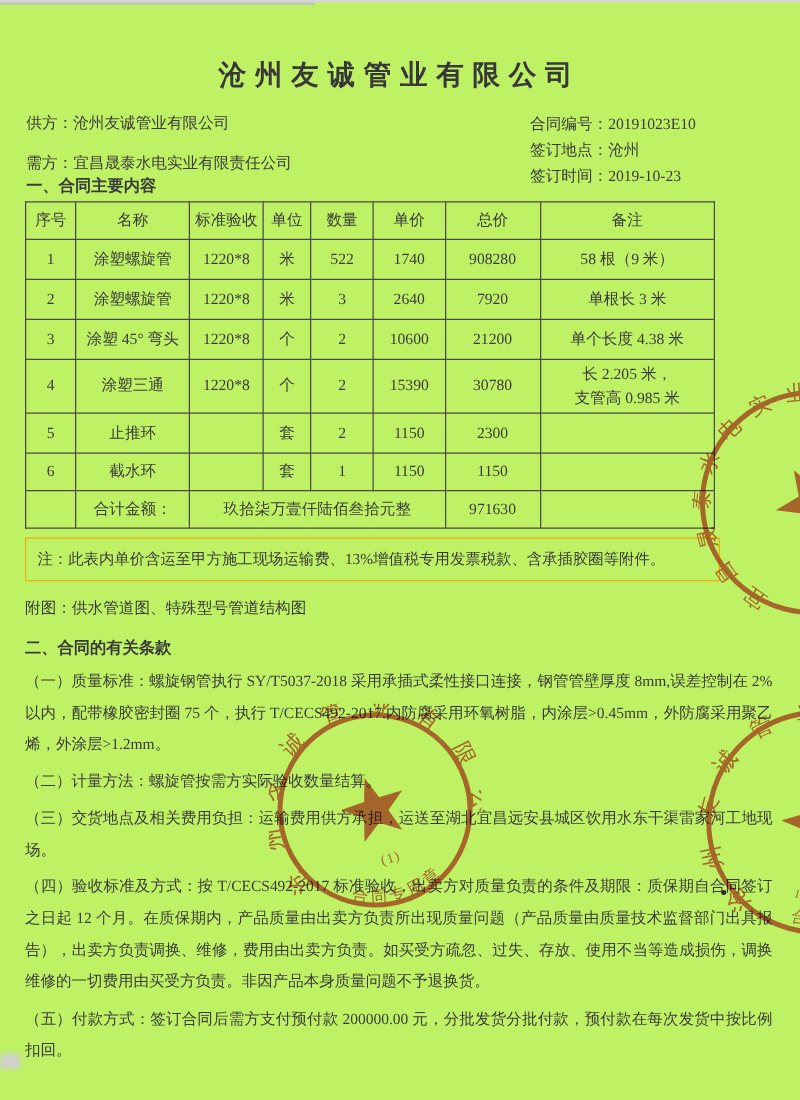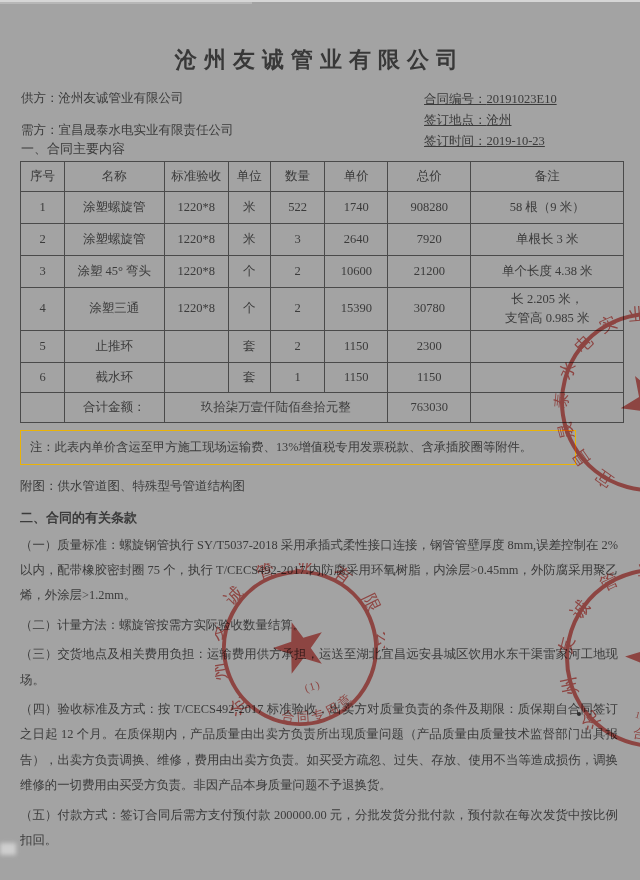--- a/index.html
+++ b/index.html
@@ -1,38 +1,38 @@
 <!DOCTYPE html>
 <html lang="zh"><head>
 <meta charset="utf-8">
 <style>
   html,body{margin:0;padding:0;background:#e8e8e8;}
   .page{
     position:relative; width:640px; height:880px; overflow:hidden;
-    background:#a3a3a3; color:#3b3b3b;
+    background:#bef264; color:#3b3b3b;
     font-family:"Liberation Serif","DejaVu Serif",serif;
     font-size:12.5px; box-sizing:border-box; padding:45px 20px 0 20px;
   }
   
   .scan-top{position:absolute;top:0;left:0;width:252px;height:4px;background:#bcbcbc;opacity:.8;}
   .scan-top2{position:absolute;top:0;left:0;width:640px;height:2px;background:#d6d6d6;}
   .scan-smudge{position:absolute;left:0;top:843px;width:16px;height:12px;background:#cfcfcf;filter:blur(2px);}
   .scan-dot{position:absolute;left:577px;top:712px;width:4px;height:4px;border-radius:50%;background:#2e2e2e;}
   
   .title{margin:0;text-align:center;font-size:22px;font-weight:600;letter-spacing:7px;color:#383838;}
   .subtitle{margin:13px 0 0 0;text-align:center;font-size:19px;font-weight:600;letter-spacing:13px;color:#3d3d3d;}
   
   .meta{display:flex;justify-content:space-between;margin-top:14px;}
   .meta-left p{margin:1px;}
   .meta-left .supplier-line{margin-bottom:15px;}
-  .meta-right{width:196px;line-height:21px;text-decoration:underline;}
+  .meta-right{width:196px;line-height:21px;}
   .meta-right p{margin:0;}
-  .sec-heading{margin:4px 0 3px 0;font-size:13px;font-weight:400;}
-  
-  table.items{border-collapse:collapse;width:604px;table-layout:fixed;margin-top:2px;}
+  .sec-heading{margin:4px 0 3px 0;font-size:13px;font-weight:700;}
+  
+  table.items{border-collapse:collapse;width:552px;table-layout:fixed;margin-top:2px;}
   table.items th,table.items td{
     border:1px solid #4a4a4a;text-align:center;vertical-align:middle;
     padding:2px 3px;font-size:12.5px;font-weight:normal;overflow:hidden;
   }
   table.items{border:1.5px solid #333;}
   table.items tr{height:32px;}
   table.items tr.rh{height:30px;}
   td.remark{white-space:pre-line;line-height:1.5;}
   
   .note-box{border:1px solid #eab308;width:556px;box-sizing:border-box;margin-top:7px;padding:8px 9px;font-size:12.3px;}
@@ -153,21 +153,21 @@
       <td>套</td>
       <td>1</td>
       <td>1150</td>
       <td>1150</td>
       <td class="remark"></td>
     </tr>
     <tr class="rh">
       <td></td>
       <td>合计金额：</td>
       <td colspan="4">玖拾柒万壹仟陆佰叁拾元整</td>
-      <td>763030</td>
+      <td>971630</td>
       <td></td>
     </tr>
   </tbody>
     </table>
 
   <div class="note-box">注：此表内单价含运至甲方施工现场运输费、13%增值税专用发票税款、含承插胶圈等附件。</div>
 
   <p class="attach-line">附图：供水管道图、特殊型号管道结构图</p>
 
   <p class="sec2-heading">二、合同的有关条款</p>

